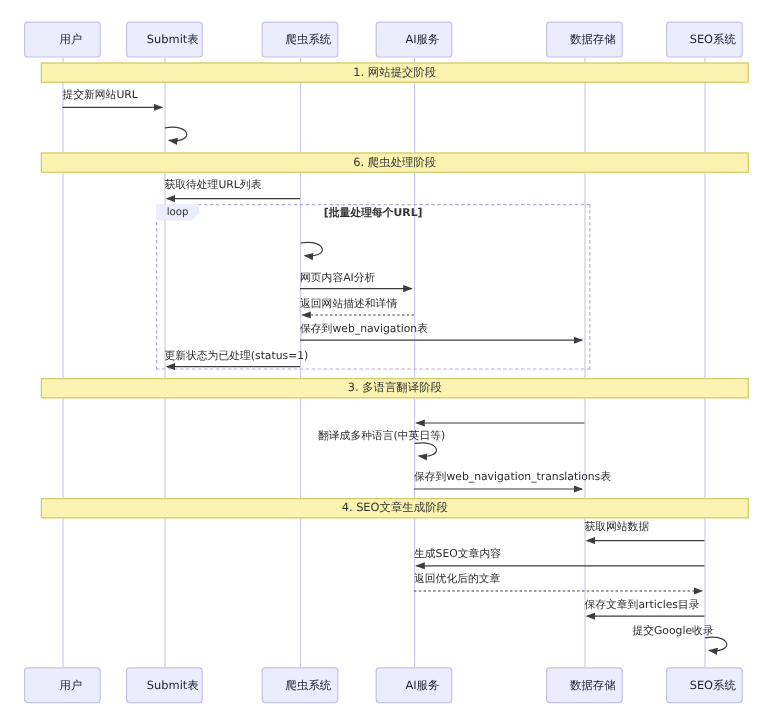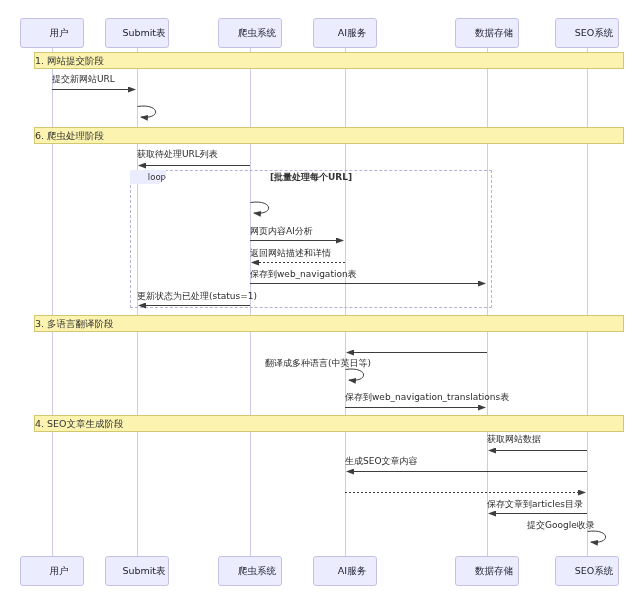--- a/index.html
+++ b/index.html
@@ -4,27 +4,27 @@
 <style>
   html,body{margin:0;padding:0;background:#fff;}
   .stage{position:relative;width:640px;height:605px;background:#fff;
          font-family:"DejaVu Sans",sans-serif;overflow:hidden;}
   .lifeline{position:absolute;top:48px;height:508px;width:1px;background:#cfcae6;}
   .pbox{position:absolute;width:64px;height:30px;background:#ECECFF;
         border:1px solid #c5c0e8;border-radius:3px;box-sizing:border-box;
         display:flex;align-items:center;justify-content:center;
         font-size:9.5px;color:#1c1c2e;padding-left:14px;}
   .band{position:absolute;left:34px;width:588px;height:15px;background:#FBF3AF;
-        border:1px solid #d3c86f;box-sizing:content-box;
+        border:1px solid #d3c86f;box-sizing:content-box;text-align:center;
         line-height:15px;font-size:9.5px;color:#333;}
   .msg{position:absolute;font-size:9px;color:#2b2b2b;text-align:left;white-space:nowrap;}
   .loopbox{position:absolute;left:130px;top:170px;width:362px;height:138px;
            border:1px dashed #b6b0d8;box-sizing:border-box;}
   .looptag{position:absolute;left:130px;top:170px;width:36px;height:14px;
-           background:#ECECFF;font-size:8.5px;line-height:14px;text-align:right;
+           background:#ECECFF;font-size:8.5px;line-height:14px;text-align:center;
            color:#333;clip-path:polygon(0 0,100% 0,100% 55%,82% 100%,0 100%);}
   .loopcond{position:absolute;left:130px;top:171px;width:362px;text-align:center;
             font-size:9px;font-weight:700;color:#333;}
   svg.arrows{position:absolute;left:0;top:0;}
   .arrow{stroke:#3d3d3d;stroke-width:1;fill:none;}
   .dashed{stroke-dasharray:2 2;}
 </style>
 </head>
 <body>
 
@@ -63,20 +63,21 @@
   <div class="msg" style="left:52px;width:85px;top:73px">提交新网站URL</div>
   <div class="msg" style="left:137px;width:113px;top:148px">获取待处理URL列表</div>
   <div class="msg" style="left:250px;width:95px;top:225px">网页内容AI分析</div>
   <div class="msg" style="left:250px;width:95px;top:247px">返回网站描述和详情</div>
   <div class="msg" style="left:250px;width:237px;top:268px">保存到web_navigation表</div>
   <div class="msg" style="left:137px;width:113px;top:290px">更新状态为已处理(status=1)</div>
   <div class="msg" style="left:265px;width:160px;top:357px">翻译成多种语言(中英日等)</div>
   <div class="msg" style="left:345px;width:142px;top:391px">保存到web_navigation_translations表</div>
   <div class="msg" style="left:487px;width:100px;top:433px">获取网站数据</div>
   <div class="msg" style="left:345px;width:242px;top:455px">生成SEO文章内容</div>
+  <div class="msg" style="left:345px;width:242px;top:476px">返回优化后的文章</div>
   <div class="msg" style="left:487px;width:100px;top:498px">保存文章到articles目录</div>
   <div class="msg" style="left:527px;width:120px;top:519px">提交Google收录</div>
 
   <svg class="arrows" width="640" height="605" viewBox="0 0 640 605">
     <defs>
       <marker id="ah" viewBox="0 0 8 6" markerWidth="8" markerHeight="6" refX="7" refY="3" orient="auto">
         <path d="M0,0 L8,3 L0,6 Z" fill="#3d3d3d"></path>
       </marker>
     </defs>
     <line class="arrow" x1="52" y1="89.5" x2="135" y2="89.5" marker-end="url(#ah)"></line>

